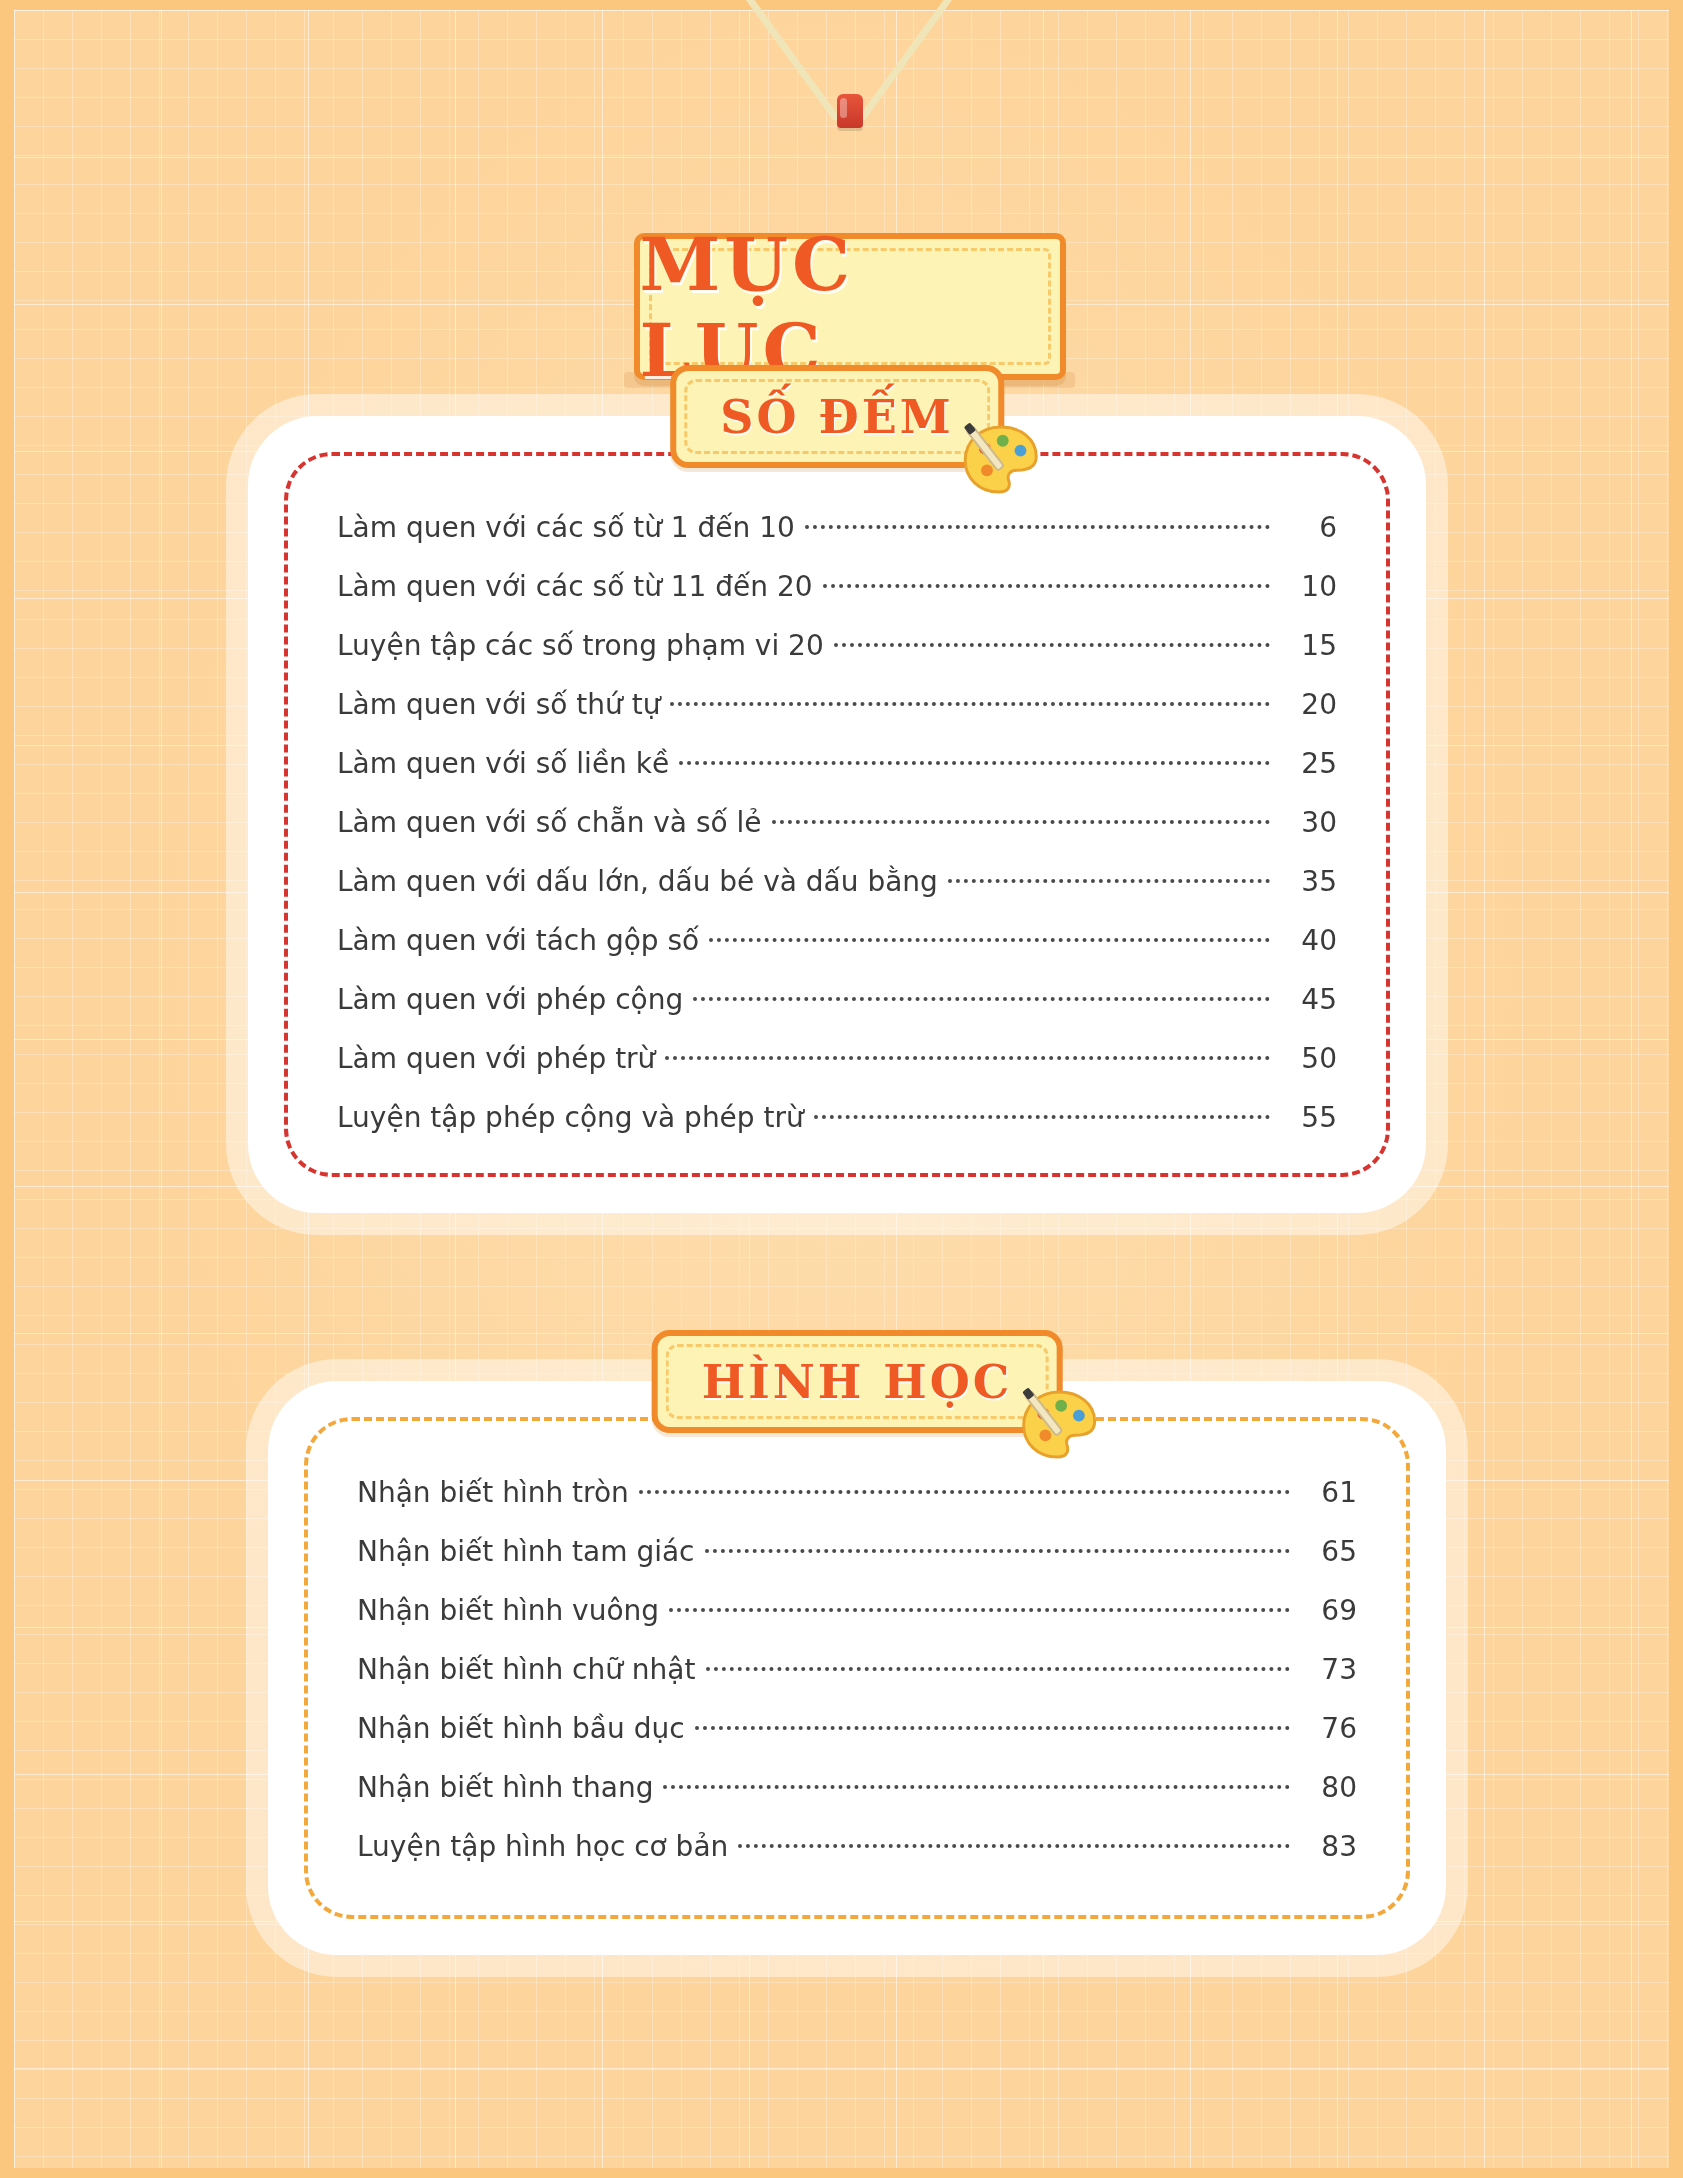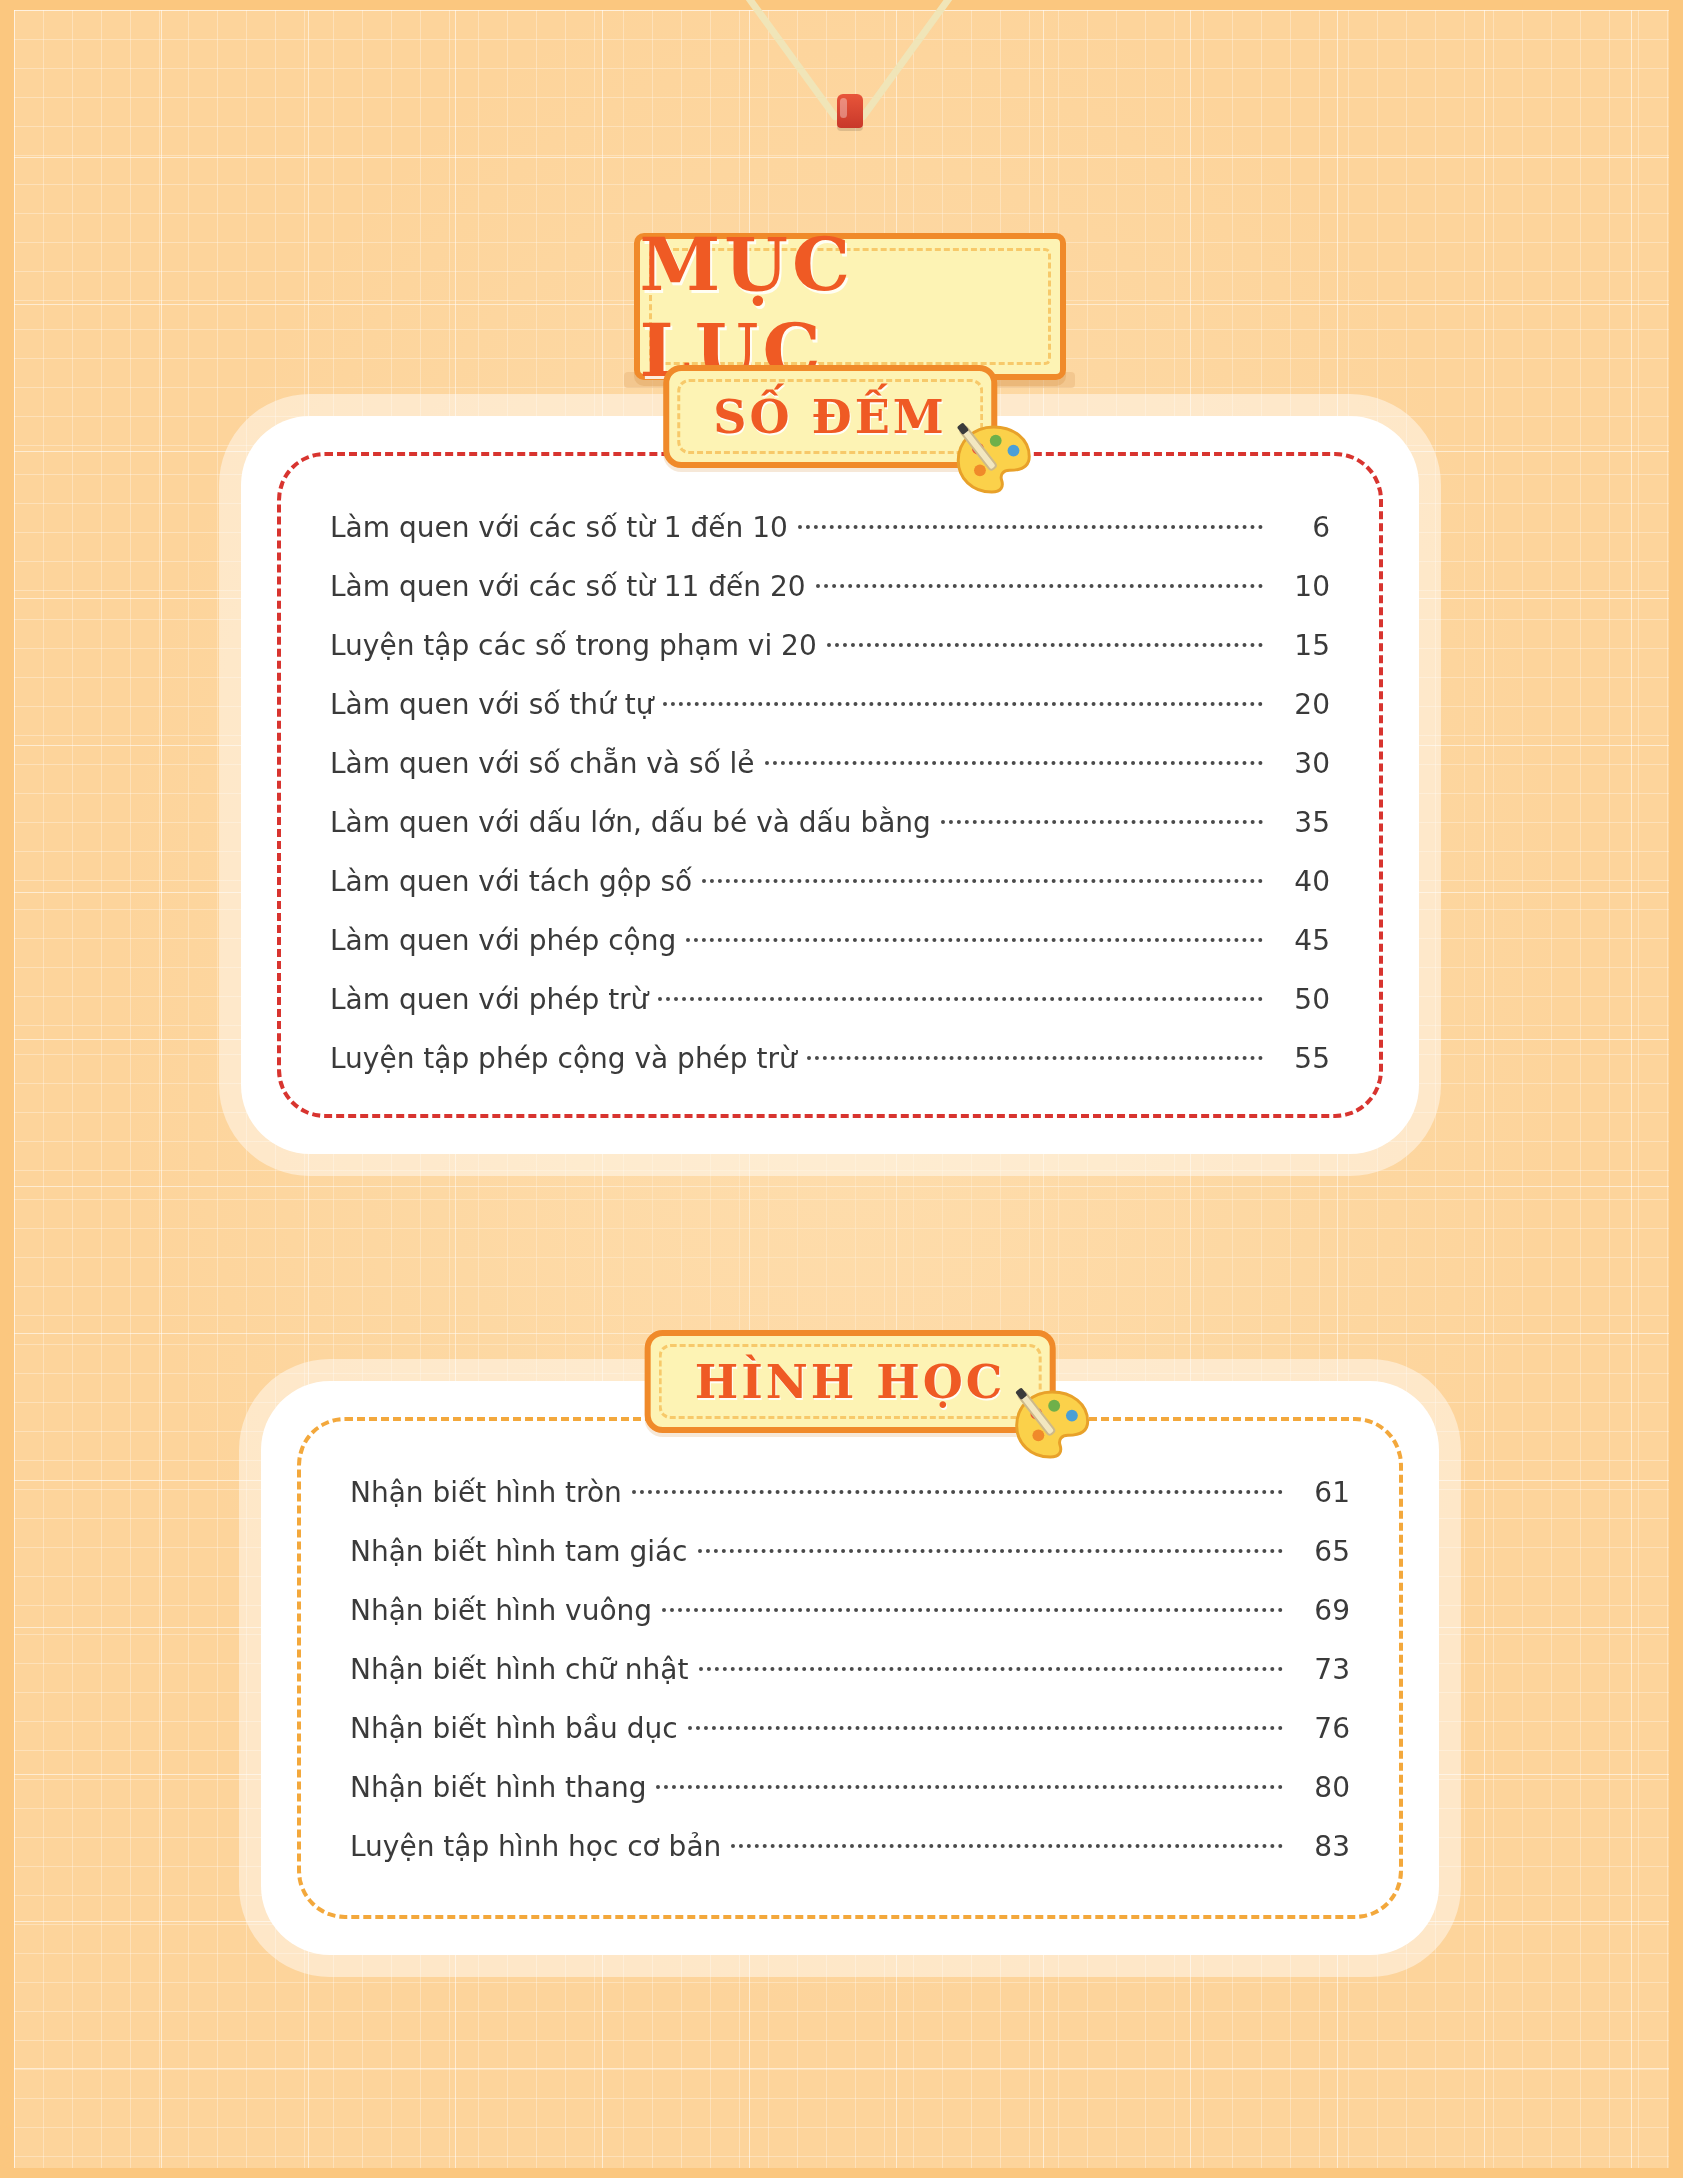--- a/index.html
+++ b/index.html
@@ -125,21 +125,21 @@
     top: 278px;
     width: 451px;
     height: 16px;
     background: rgba(230,180,120,0.45);
     border-radius: 4px;
   }
 
   
   .section {
     position: absolute;
-    left: 241px;
+    left: 248px;
     width: 1178px;
   }
   .section-1 { top: 416px; }
   .section-2 { top: 1381px; padding-left: 20px; }
 
   .card-outer {
     position: relative;
     width: 100%;
     background: #ffffff;
     border-radius: 69px;
@@ -290,20 +290,25 @@
           <span class="toc-title">Luyện tập các số trong phạm vi 20</span>
           <span class="toc-dots"></span>
           <span class="toc-page">15</span>
         </div>
         <div class="toc-row">
           <span class="toc-title">Làm quen với số thứ tự</span>
           <span class="toc-dots"></span>
           <span class="toc-page">20</span>
         </div>
         <div class="toc-row">
+          <span class="toc-title">Làm quen với số liền kề</span>
+          <span class="toc-dots"></span>
+          <span class="toc-page">25</span>
+        </div>
+        <div class="toc-row">
           <span class="toc-title">Làm quen với số chẵn và số lẻ</span>
           <span class="toc-dots"></span>
           <span class="toc-page">30</span>
         </div>
         <div class="toc-row">
           <span class="toc-title">Làm quen với dấu lớn, dấu bé và dấu bằng</span>
           <span class="toc-dots"></span>
           <span class="toc-page">35</span>
         </div>
         <div class="toc-row">

